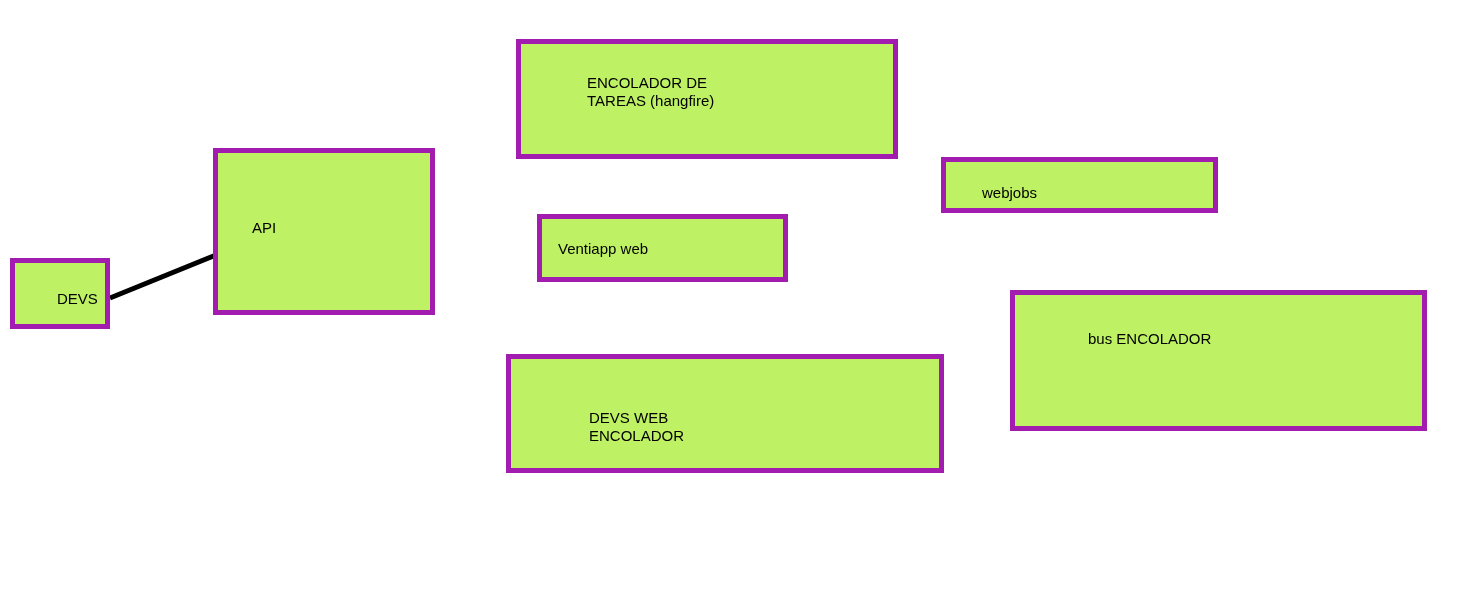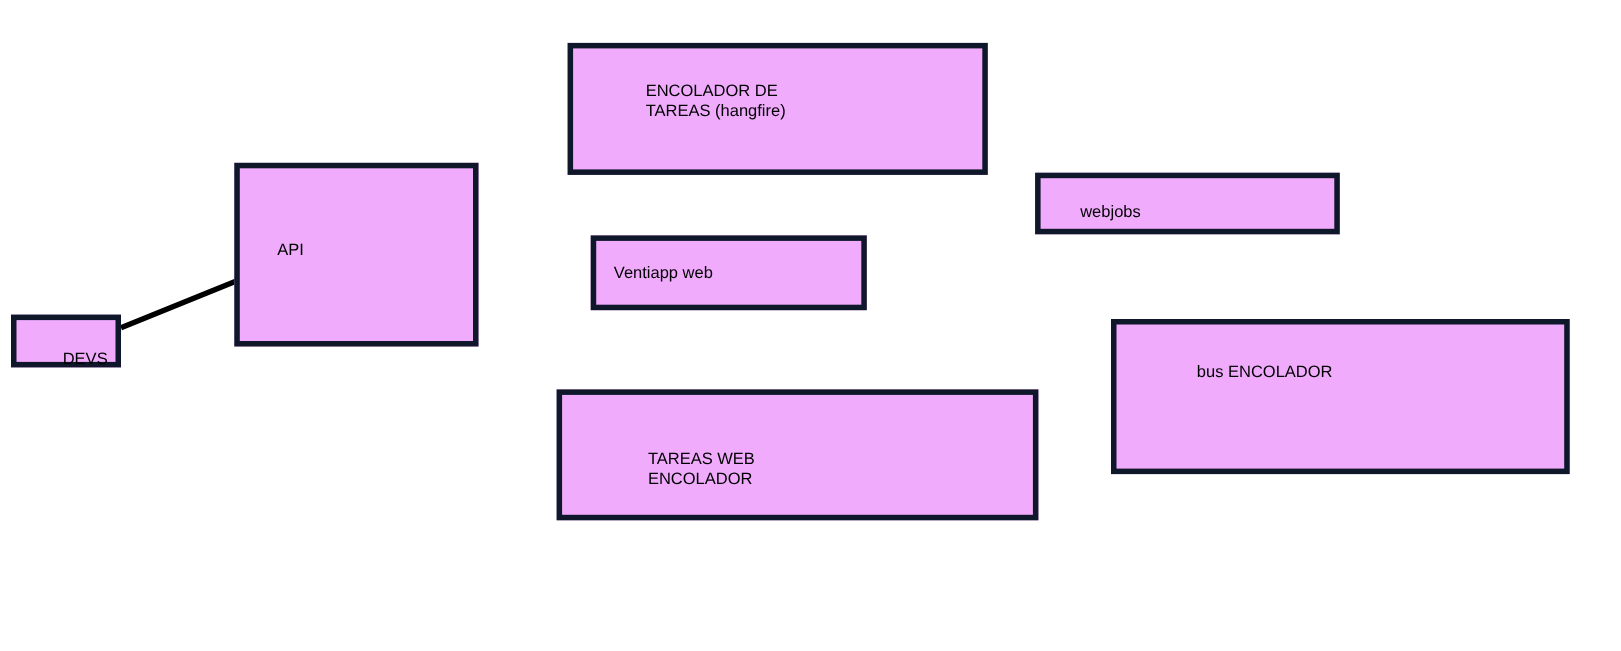--- a/index.html
+++ b/index.html
@@ -10,35 +10,35 @@
     position: relative;
     width: 1474px;
     height: 592px;
     background: #ffffff;
     overflow: hidden;
     font-family: "Liberation Sans", sans-serif;
   }
   .node {
     position: absolute;
     box-sizing: border-box;
-    border: 5px solid #0f172a;
-    background: #f0abfc;
+    border: 5px solid #a21caf;
+    background: #bef264;
     padding-left: 28px;
   }
   .node .lbl {
     position: absolute;
     color: #000000;
     font-size: 15px;
     line-height: 18px;
     white-space: nowrap;
   }
   .lbl span { display: block; }
 
   
-  #node-devs      { left: 10px;   top: 258px; width: 100px; height: 48px; margin-top: 28px;  }
+  #node-devs      { left: 10px;   top: 258px; width: 100px; height: 71px;  }
   #node-devs .lbl { left: 42px;   top: 27px;  }
 
   #node-api       { left: 213px;  top: 148px; width: 222px; height: 167px; }
   #node-api .lbl  { left: 34px;   top: 66px;  }
 
   #node-queue     { left: 516px;  top: 39px;  width: 382px; height: 120px; }
   #node-queue .lbl{ left: 66px;   top: 30px;  }
 
   #node-ventiapp  { left: 537px;  top: 214px; width: 251px; height: 68px;  }
   #node-ventiapp .lbl { left: 16px; top: 21px; }
@@ -95,21 +95,21 @@
   </div>
 
   <div class="node" id="node-webjobs">
     <div class="lbl">
       <span>webjobs</span>
     </div>
   </div>
 
   <div class="node" id="node-azure">
     <div class="lbl">
-      <span>TAREAS WEB</span>
+      <span>DEVS WEB</span>
       <span>ENCOLADOR</span>
     </div>
   </div>
 
   <div class="node" id="node-bus">
     <div class="lbl">
       <span>bus ENCOLADOR</span>
     </div>
   </div>
 

